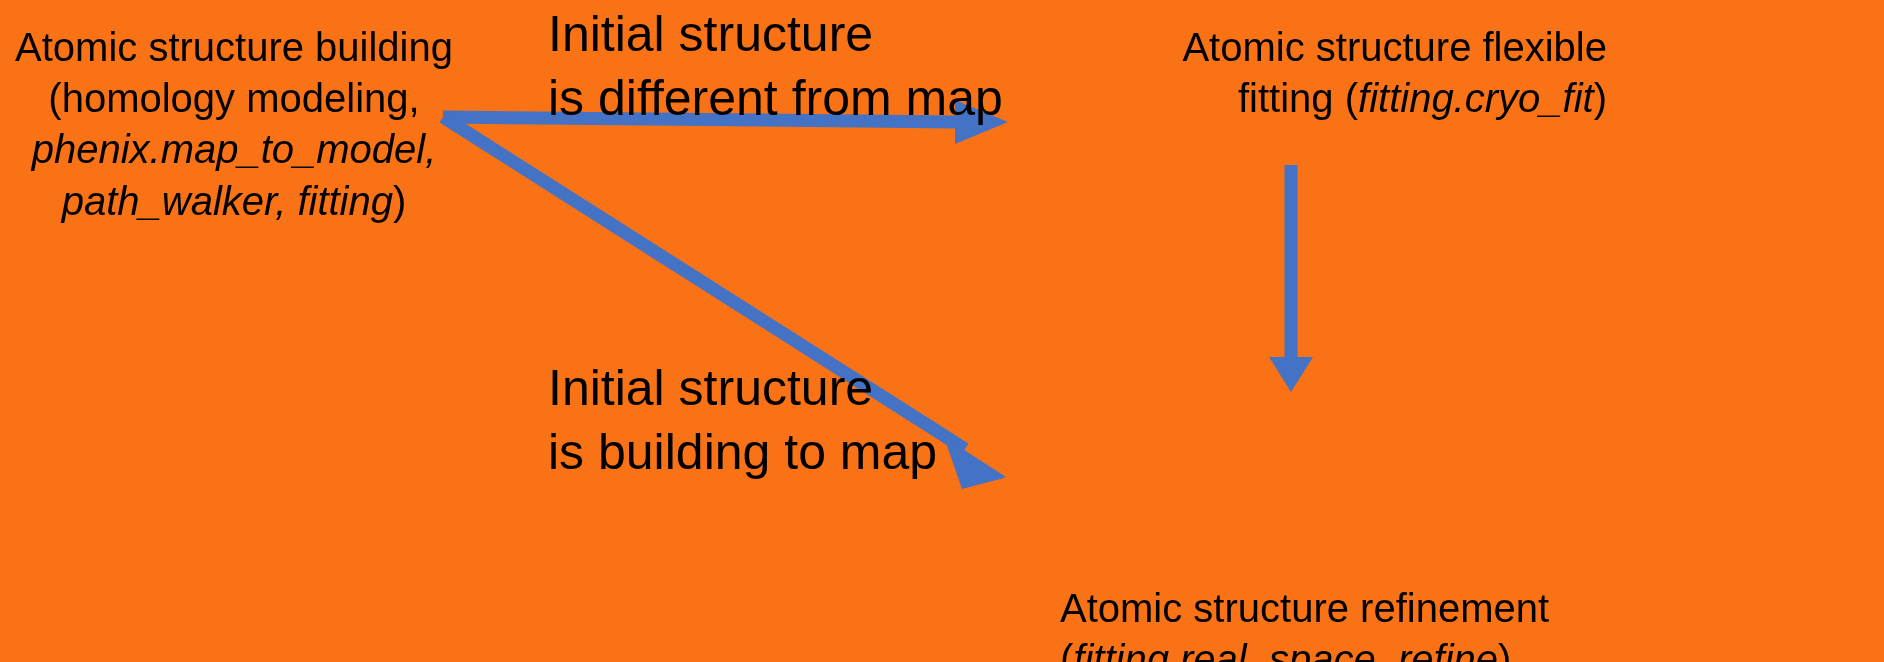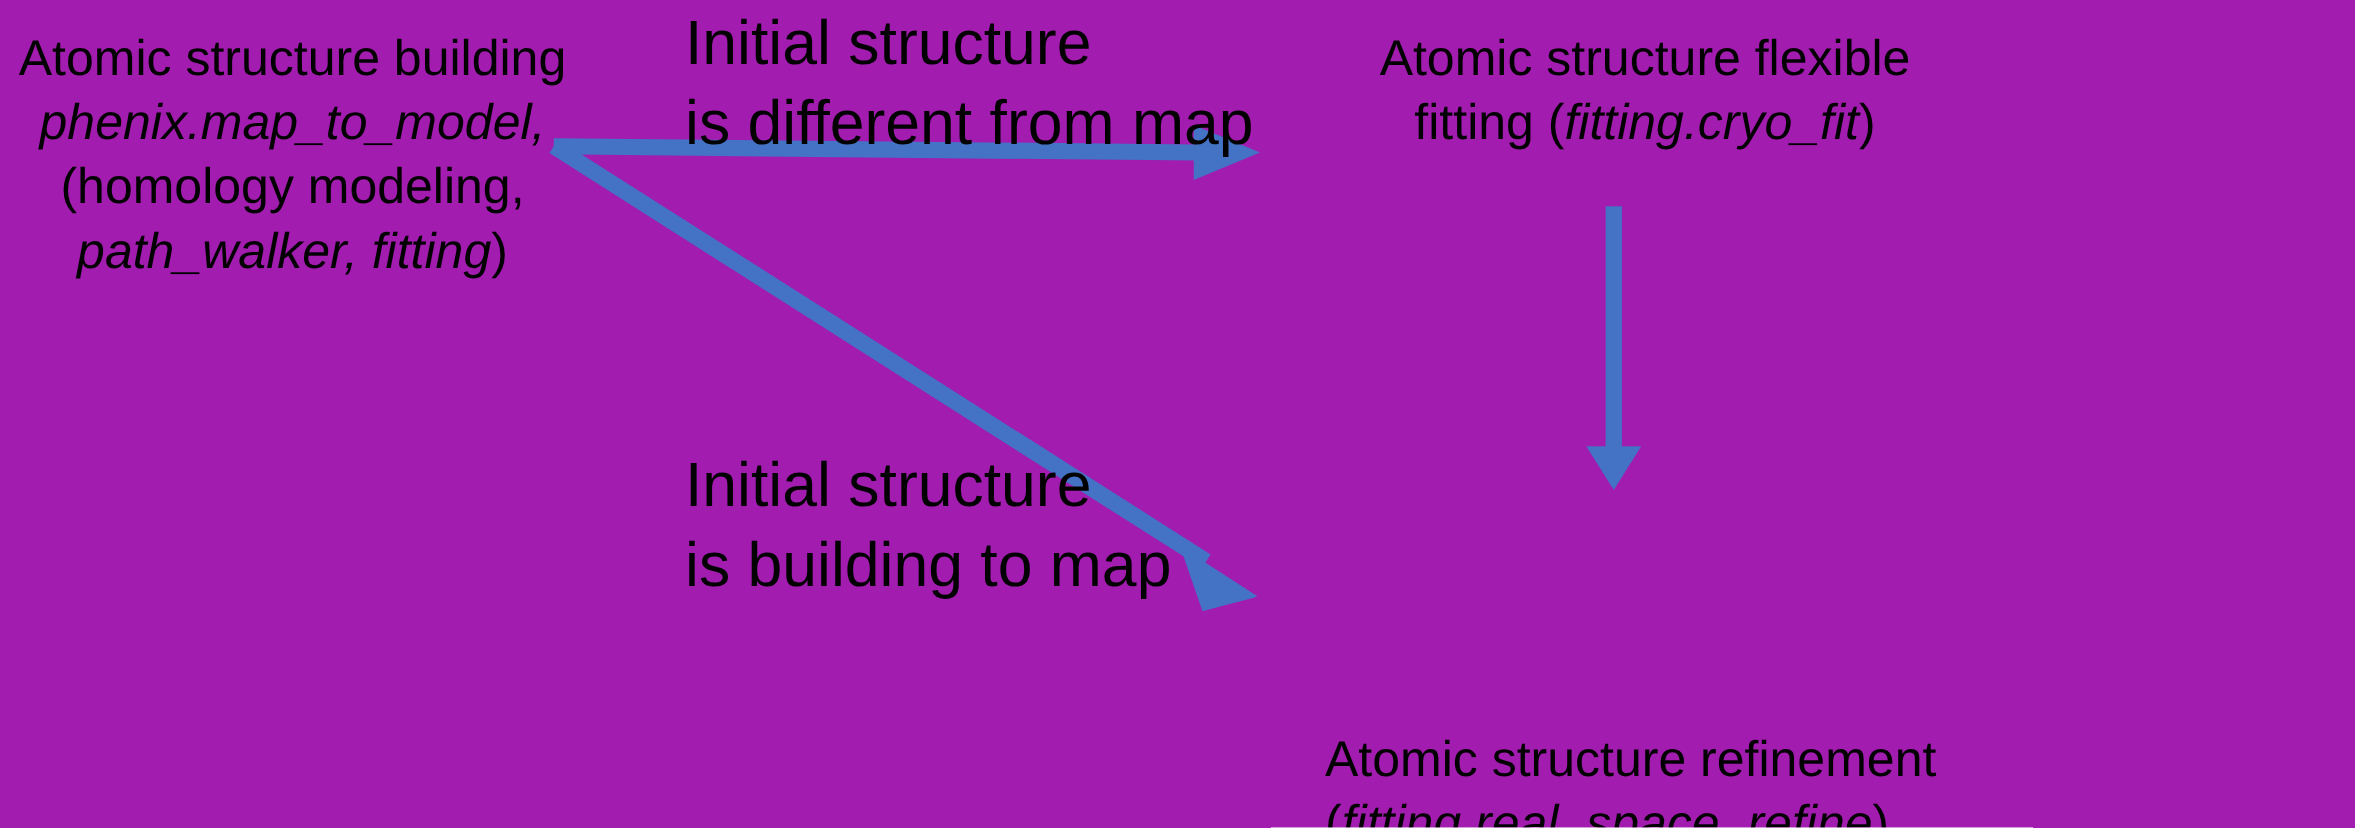--- a/index.html
+++ b/index.html
@@ -4,21 +4,21 @@
 <style>
   html, body {
     margin: 0;
     padding: 0;
     background: #ffffff;
   }
   #canvas {
     position: relative;
     width: 1884px;
     height: 662px;
-    background: #a21caf;
+    background: #f97316;
     overflow: hidden;
     font-family: "Liberation Sans", sans-serif;
     color: #000000;
   }
   .node-text {
     position: absolute;
     font-size: 40px;
     line-height: 1.28;
     color: #000000;
     white-space: nowrap;
@@ -36,23 +36,23 @@
 
   
   #node-building {
     left: 8px;
     top: 22px;
     text-align: center;
     width: 452px;
   }
   
   #node-fitting {
-    left: 1086px;
+    left: 1147px;
     top: 22px;
-    text-align: center;
+    text-align: right;
     width: 460px;
   }
   
   #node-refinement {
     left: 1060px;
     top: 555px;
     text-align: left;
     width: 820px;
     margin-top: 28px;
   }
@@ -97,22 +97,22 @@
     </g>
 
     <g>
       <line x1="1291" y1="165" x2="1291" y2="360" stroke="#4472C4" stroke-width="13" stroke-linecap="butt"></line>
       <polygon points="1269,357 1313,357 1291,392" fill="#4472C4"></polygon>
     </g>
   </svg>
 
   <div class="node-text" id="node-building">
     <div>Atomic structure building</div>
+    <div>(homology modeling,</div>
     <div><span class="mono-italic">phenix.map_to_model,</span></div>
-    <div>(homology modeling,</div>
     <div><span class="mono-italic">path_walker, fitting</span><span>)</span></div>
   </div>
 
   <div class="edge-label" id="label-different">
     <div>Initial structure</div>
     <div>is different from map</div>
   </div>
 
   <div class="edge-label" id="label-similar">
     <div>Initial structure</div>

